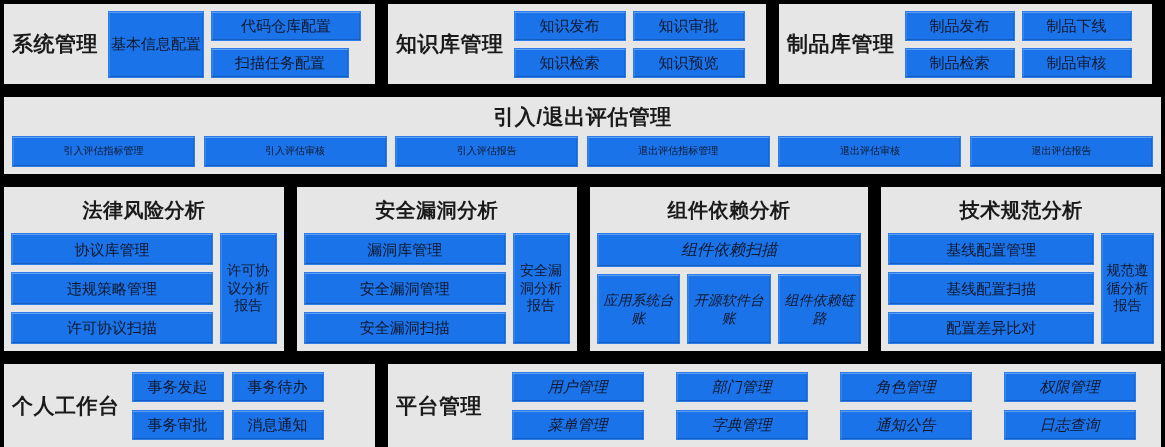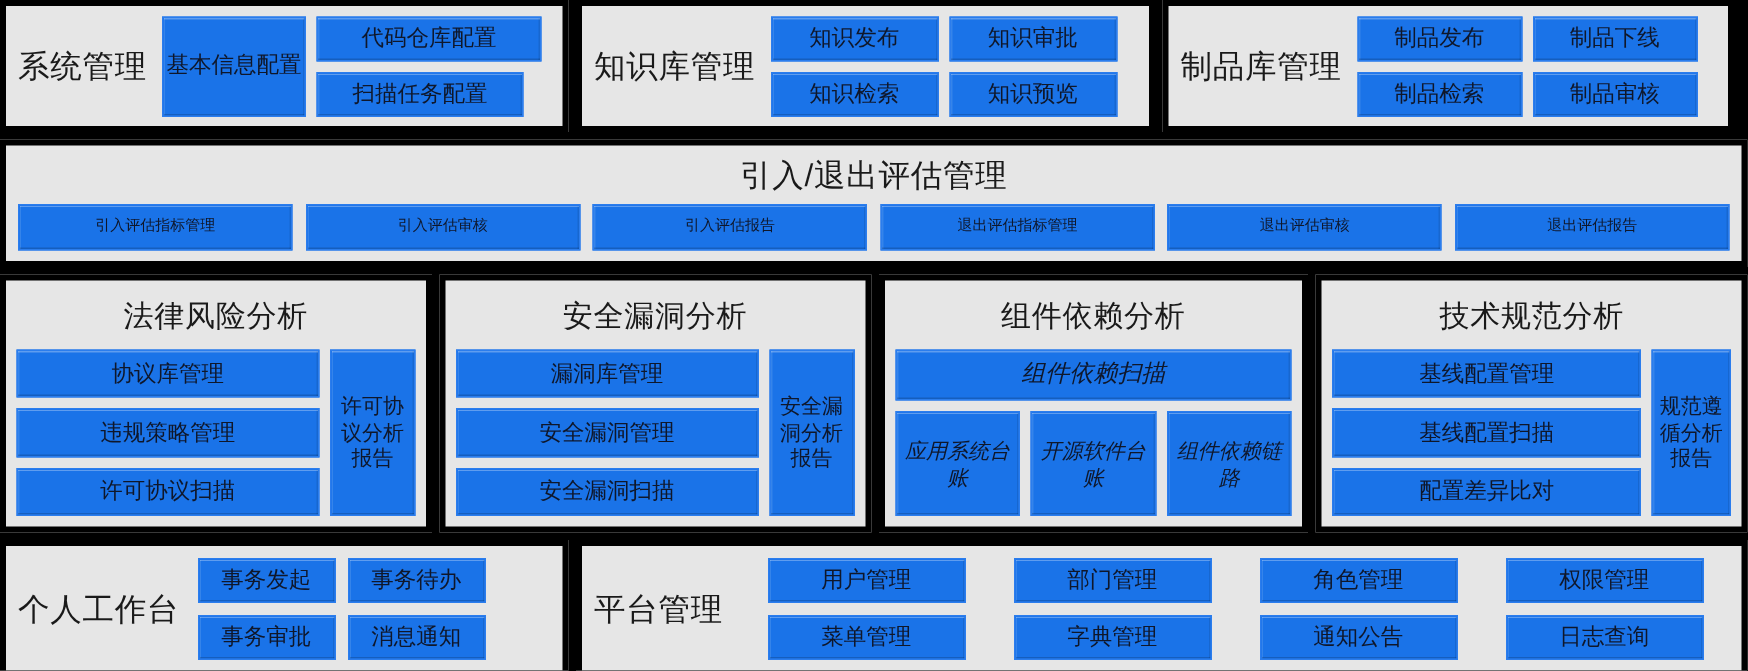--- a/index.html
+++ b/index.html
@@ -32,21 +32,21 @@
   .panel {
     background: #e6e6e6;
     border: 4px solid #000000;
     display: flex;
     align-items: center;
     position: relative;
     overflow: hidden;
   }
 
   .panel-title {
-    font-weight: normal;
+    font-weight: bold;
     color: #1a1a1a;
     white-space: nowrap;
     text-align: center;
     letter-spacing: 0.5px;
   }
 
   
   .btn {
     background: #1a73e8;
     color: #0f172a;
@@ -215,21 +215,21 @@
   .r4-col {
     display: flex;
     flex-direction: column;
     gap: 8px;
     justify-content: space-between;
   }
   #panel-workbench .r4-col { width: 92px; }
   #panel-platform  .r4-col { flex: 1; max-width: 132px; }
   .r4-btn { height: 30px; font-size: 15px; }
 
-  #panel-platform .r4-grid { gap: 32px; justify-content: center; }
+  #panel-platform .r4-grid { gap: 32px; justify-content: center; font-style: italic; }
 </style>
 </head>
 <body>
 
 <div id="root">
 
   <div class="row" id="row1">
 
     <div class="panel r1-panel" id="panel-system">
       <div class="panel-title">系统管理</div>

